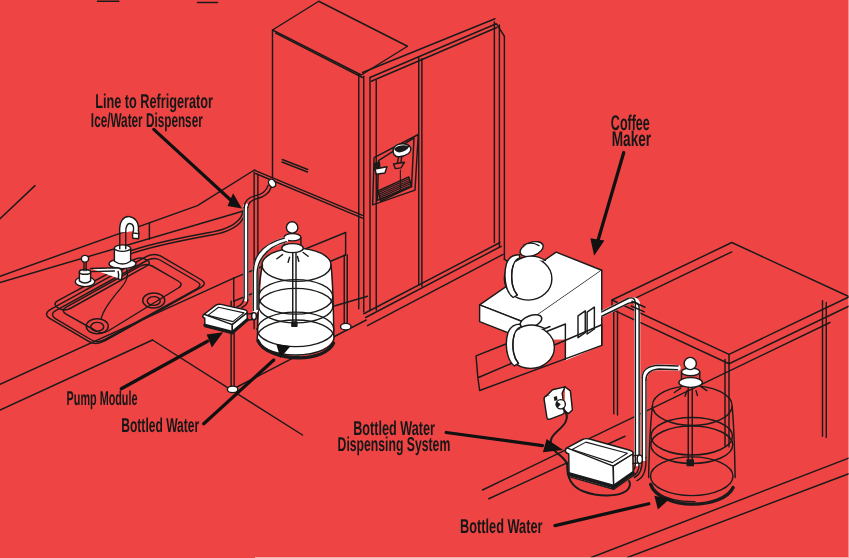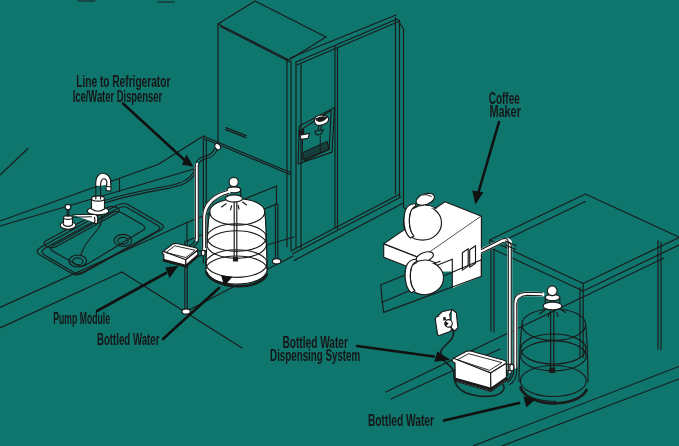--- a/index.html
+++ b/index.html
@@ -1,16 +1,16 @@
 <!DOCTYPE html>
 <html><head>
 <meta charset="utf-8">
 <style>
 html,body{margin:0;padding:0;background:#fff;}
-#c{position:relative;width:679px;height:446px;overflow:hidden;background:#0f766e;}
+#c{position:relative;width:679px;height:446px;overflow:hidden;background:#ef4444;}
 svg{position:absolute;left:0;top:0;}
 text{font-family:"Liberation Sans",sans-serif;font-weight:bold;fill:#161616;}
 </style>
 </head>
 <body>
 <div id="c">
 <svg width="679" height="446" viewBox="0 0 679 446">
 <g fill="none" stroke="#1a1a1a" stroke-width="1.15" stroke-linecap="round" stroke-linejoin="round">
 
 <path d="M78,1 L95,1 M158,2 L174,2" stroke-width="1.2"></path>

